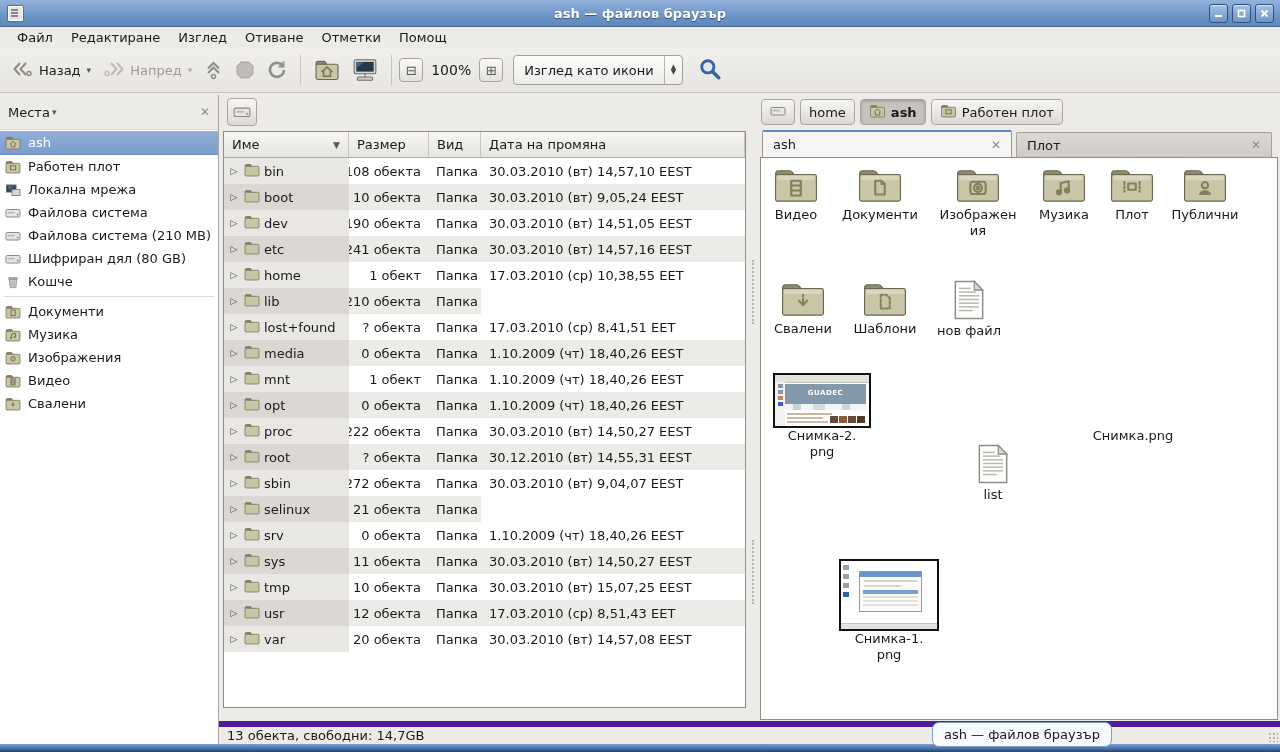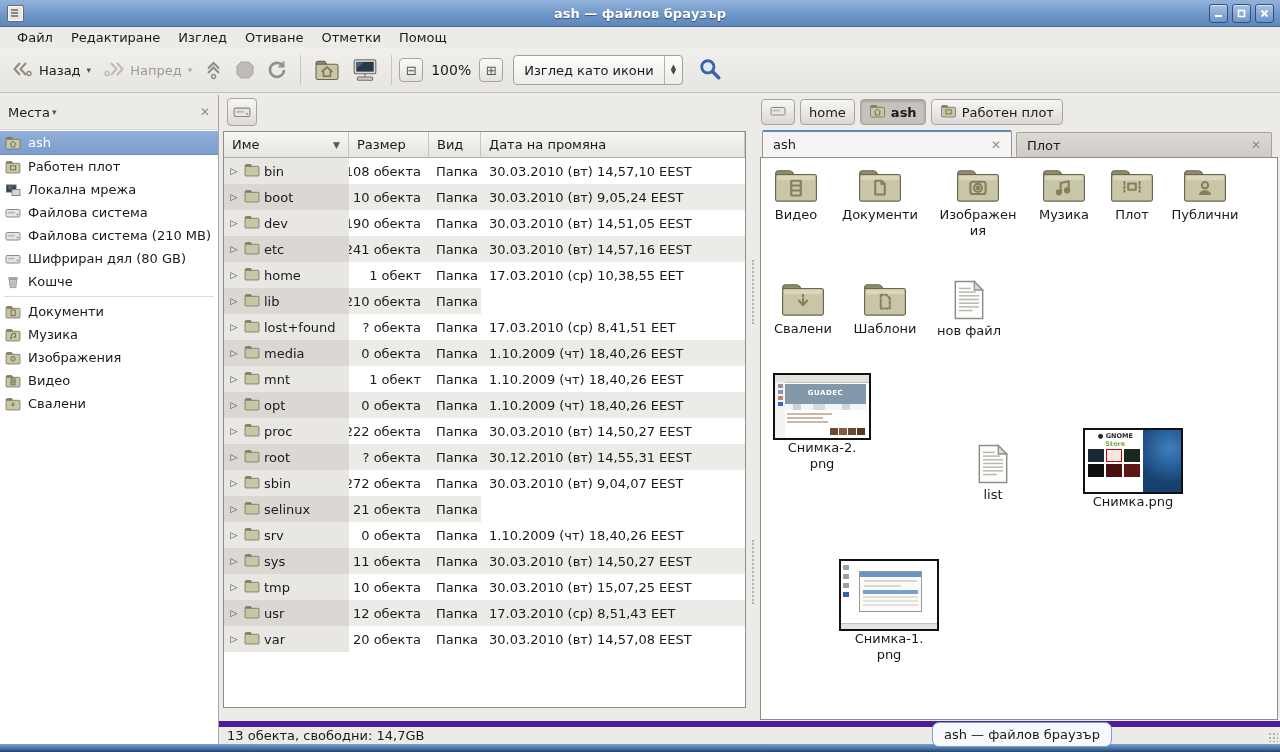--- a/index.html
+++ b/index.html
@@ -795,21 +795,21 @@
                 <path d="M5.5 15 h19"></path>
                 <path d="M5.5 18.5 h19"></path>
                 <path d="M5.5 22 h19"></path>
                 <path d="M5.5 25.5 h19"></path>
                 <path d="M5.5 29 h13"></path>
               </g>
             </svg></span>
           <div class="line">нов файл</div>
         </div>
         <div class="ivitem" style="left: 6px; top: 215px; width: 110px;">
-          <div class="thumb" style="width:98px;height:67px">
+          <div class="thumb" style="width:98px;height:55px">
             <div class="tg-bar"></div>
             <div class="tg-side">
               <i></i>
               <i></i>
               <i style="background:#b86"></i>
               <i style="background:#36c"></i>
             </div>
             <div class="tg-banner">
               <div class="t">GUADEC</div>
               <div class="tg-sky"></div>
@@ -839,34 +839,20 @@
                 <path d="M5.5 15 h19"></path>
                 <path d="M5.5 18.5 h19"></path>
                 <path d="M5.5 22 h19"></path>
                 <path d="M5.5 25.5 h19"></path>
                 <path d="M5.5 29 h13"></path>
               </g>
             </svg></span>
           <div class="line">list</div>
         </div>
         <div class="ivitem" style="left: 317px; top: 270px; width: 110px;">
-          <div class="thumb" style="width:100px;height:66px">
-            <div class="ts-left">
-              <div class="ts-logo">● GNOME <em>Store</em></div>
-              <div class="ts-grid">
-                <i style="background:#1c2736"></i>
-                <i style="background:#efe9e4;border:1px solid #c00;box-sizing:border-box"></i>
-                <i style="background:#17281c"></i>
-                <i style="background:#0e0e0e"></i>
-                <i style="background:#4a1010"></i>
-                <i style="background:#5c1616"></i>
-              </div>
-            </div>
-            <div class="ts-right"></div>
-          </div>
           <div class="line">Снимка.png</div>
         </div>
         <div class="ivitem" style="left: 73px; top: 401px; width: 110px;">
           <div class="thumb" style="width:100px;height:72px">
             <div class="t1-icons">
               <i></i>
               <i></i>
               <i></i>
               <i></i>
             </div>

